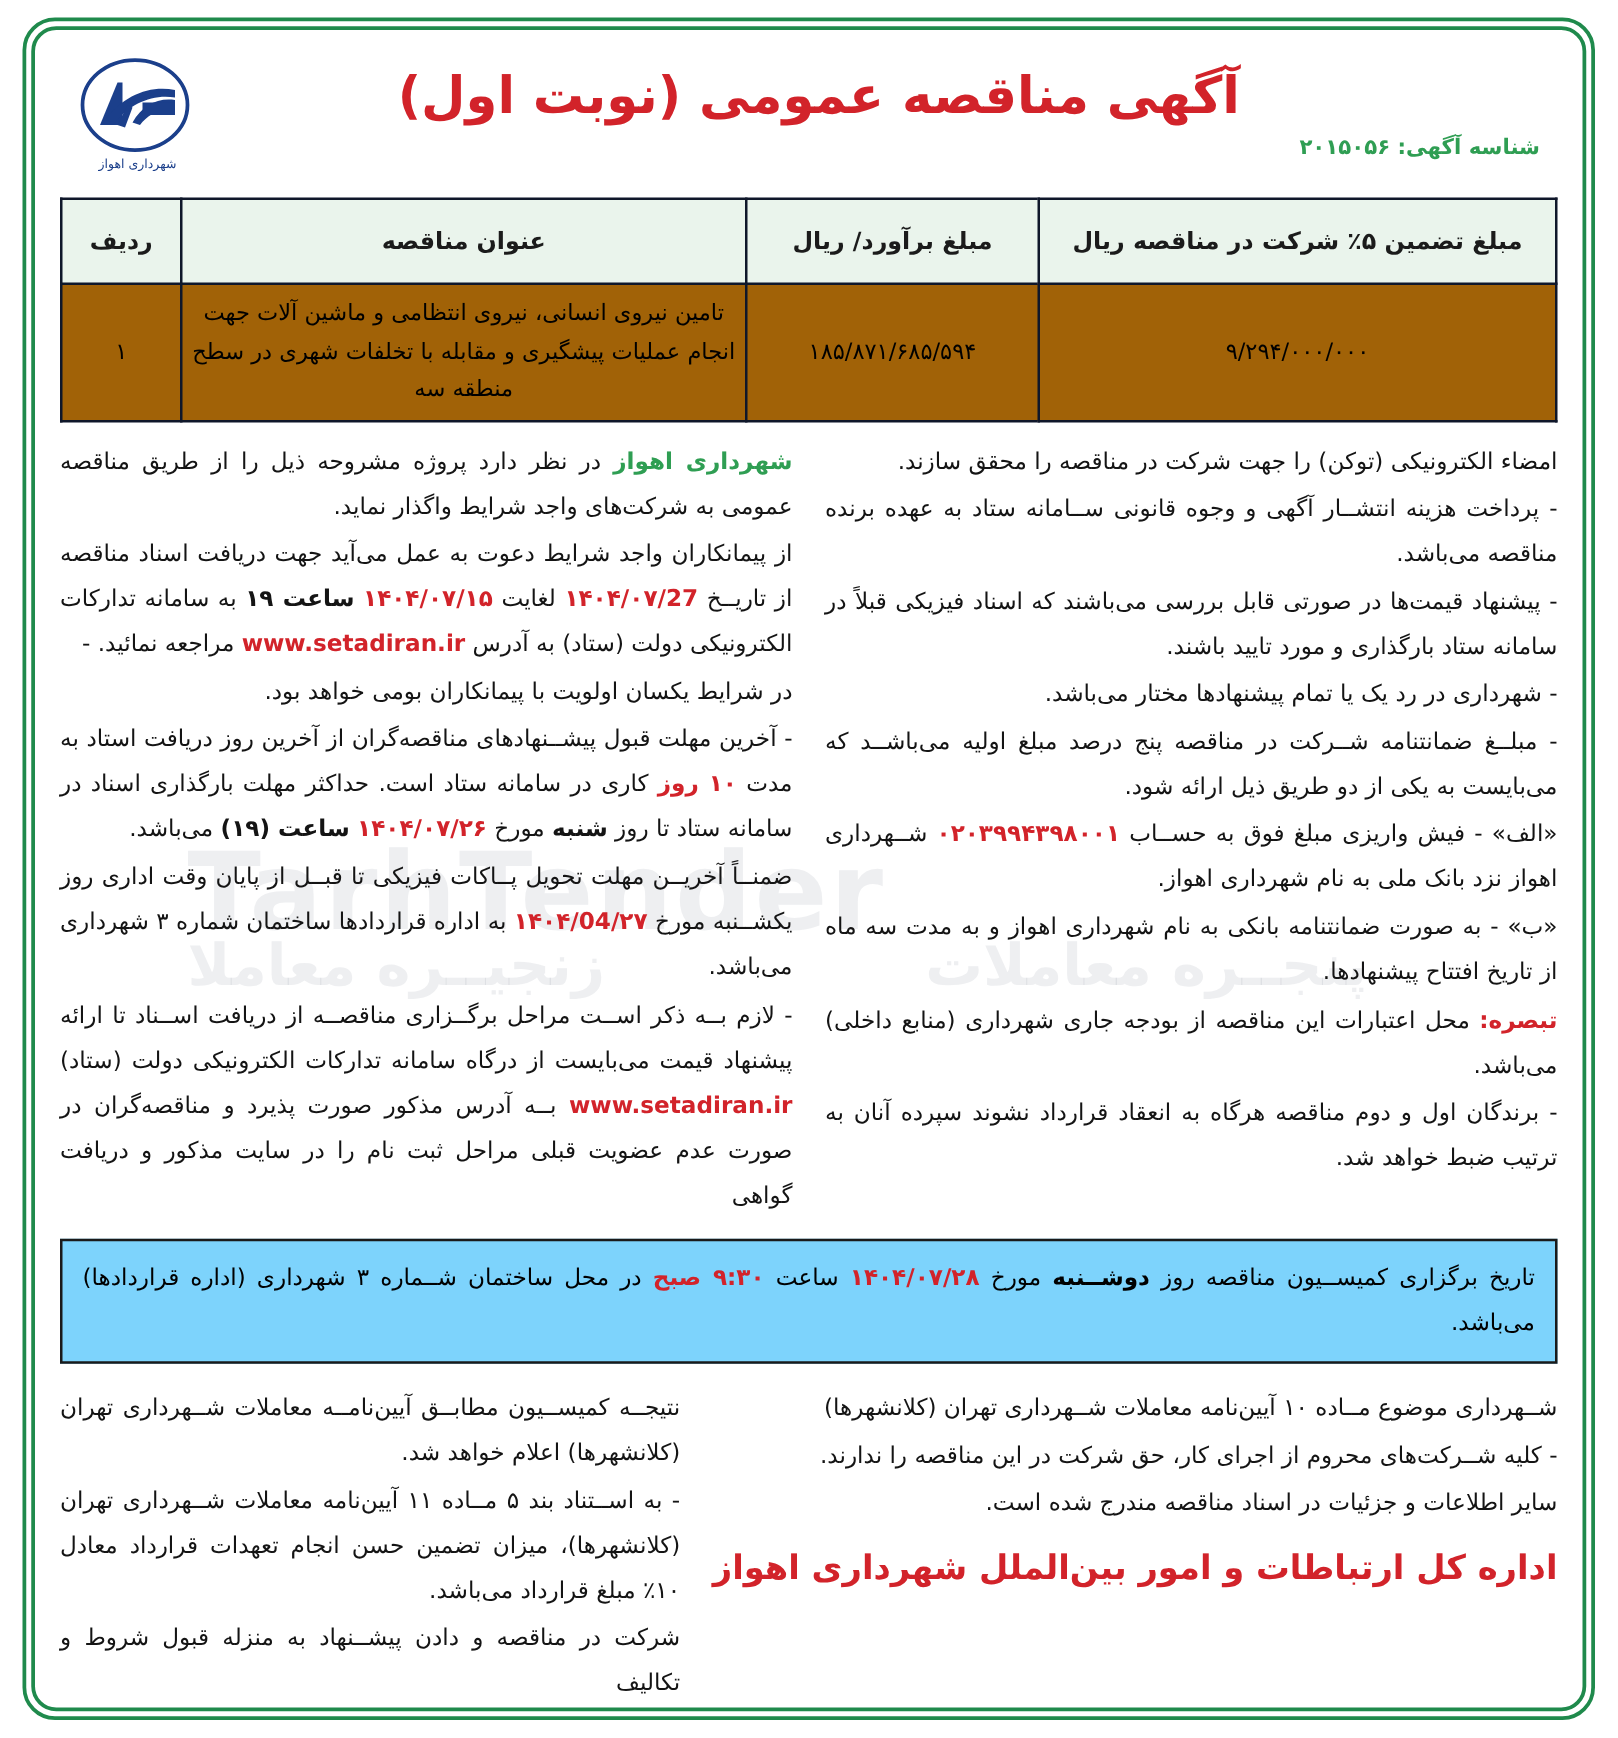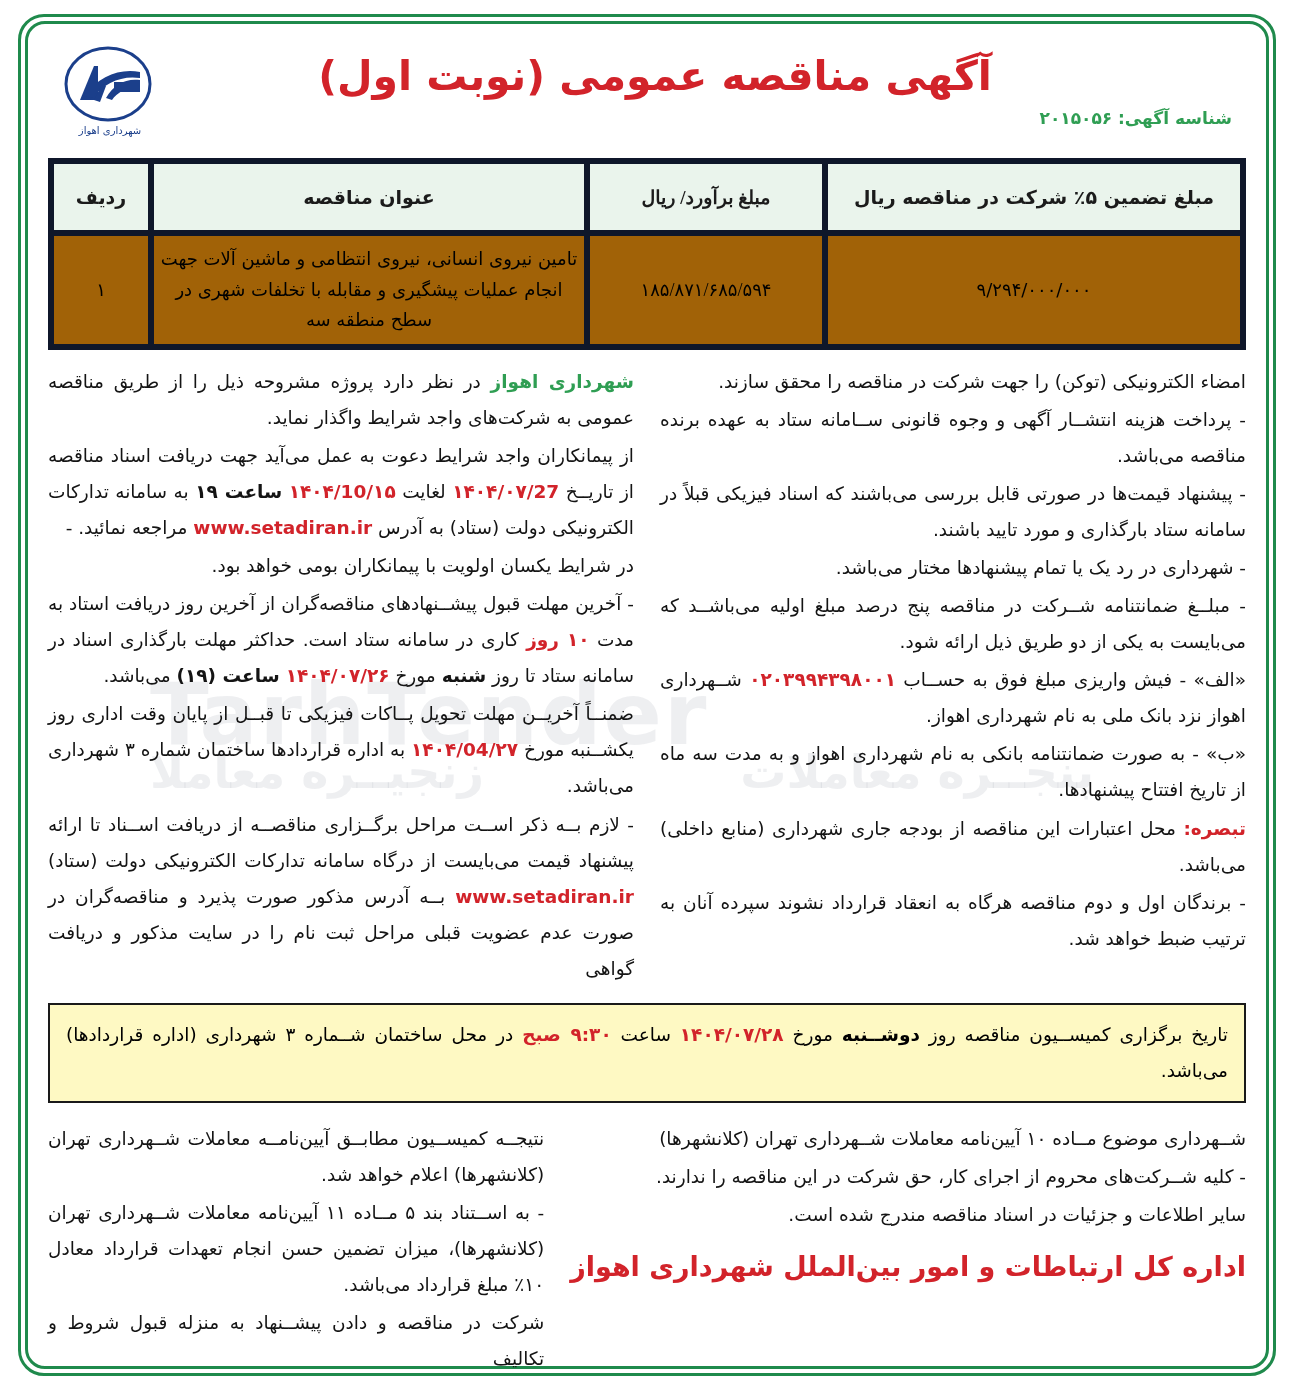--- a/index.html
+++ b/index.html
@@ -91,21 +91,21 @@
 
   
   table.tender-table {
     width: 100%;
     border-collapse: collapse;
     table-layout: fixed;
     margin-top: 4px;
   }
   table.tender-table th,
   table.tender-table td {
-    border: 6px solid #0f172a;
+    border: 2px solid #0f172a;
     text-align: center;
     vertical-align: middle;
     padding: 8px 6px;
   }
   table.tender-table thead th {
     background: #eaf4ec;
     color: #1b1b1b;
     font-size: 19px;
     font-weight: bold;
     height: 50px;
@@ -116,21 +116,21 @@
     height: 78px;
     line-height: 1.7;
   }
   td.col-title {
     font-size: 17.5px;
     padding: 6px 14px;
     line-height: 1.75;
   }
   td.col-num,
   th.col-num { width: 82px; font-size: 20px; }
-  th.col-est, td.col-est { width: 220px; font-size: 19px; font-family: Liberation Serif, serif; }
+  th.col-est, td.col-est { width: 220px; font-size: 19px; }
   th.col-guar, td.col-guar { width: 400px; font-size: 19px; }
   .cell-amount { font-size: 20px; letter-spacing: 0.5px; }
 
   
   .body-cols {
     display: flex;
     flex-direction: row;
     gap: 26px;
     margin-top: 14px;
   }
@@ -152,21 +152,21 @@
 
   
   .notice-box {
     margin: 14px 0 0 0;
     border: 2px solid #1a1a1a;
     padding: 12px 16px 12px 16px;
     font-size: 18.5px;
     line-height: 1.95;
     text-align: justify;
     text-align-last: right;
-    background: #fef9c3;
+    background: #7dd3fc;
     min-height: 76px;
     box-sizing: border-box;
   }
 
   
   .footer-cols {
     display: flex;
     flex-direction: row;
     gap: 26px;
     margin-top: 18px;
@@ -257,21 +257,21 @@
         <p>- شهرداری در رد یک یا تمام پیشنهادها مختار می‌باشد.</p>
         <p>- مبلــغ ضمانتنامه شــرکت در مناقصه پنج درصد مبلغ اولیه می‌باشــد که می‌بایست به یکی از دو طریق ذیل ارائه شود.</p>
         <p><span>«الف» - فیش واریزی مبلغ فوق به حســاب </span><span class="hl-red">۰۲۰۳۹۹۴۳۹۸۰۰۱</span><span> شــهرداری اهواز نزد بانک ملی به نام شهرداری اهواز.</span></p>
         <p>«ب» - به صورت ضمانتنامه بانکی به نام شهرداری اهواز و به مدت سه ماه از تاریخ افتتاح پیشنهادها.</p>
         <p><span class="hl-red">تبصره:</span><span> محل اعتبارات این مناقصه از بودجه جاری شهرداری (منابع داخلی) می‌باشد.</span></p>
         <p>- برندگان اول و دوم مناقصه هرگاه به انعقاد قرارداد نشوند سپرده آنان به ترتیب ضبط خواهد شد.</p>
       </div>
 
       <div class="col">
         <p><span class="hl-green">شهرداری اهواز</span><span> در نظر دارد پروژه مشروحه ذیل را از طریق مناقصه عمومی به شرکت‌های واجد شرایط واگذار نماید.</span></p>
-        <p><span>از پیمانکاران واجد شرایط دعوت به عمل می‌آید جهت دریافت اسناد مناقصه از تاریــخ </span><span class="hl-red">۱۴۰۴/۰۷/27</span><span> لغایت </span><span class="hl-red">۱۴۰۴/10/۱۵</span><span> </span><span class="bold">ساعت ۱۹</span><span> به سامانه تدارکات الکترونیکی دولت (ستاد) به آدرس </span><span class="hl-red lat">www.setadiran.ir</span><span> مراجعه نمائید. -</span></p>
+        <p><span>از پیمانکاران واجد شرایط دعوت به عمل می‌آید جهت دریافت اسناد مناقصه از تاریــخ </span><span class="hl-red">۱۴۰۴/۰۷/27</span><span> لغایت </span><span class="hl-red">۱۴۰۴/۰۷/۱۵</span><span> </span><span class="bold">ساعت ۱۹</span><span> به سامانه تدارکات الکترونیکی دولت (ستاد) به آدرس </span><span class="hl-red lat">www.setadiran.ir</span><span> مراجعه نمائید. -</span></p>
         <p>در شرایط یکسان اولویت با پیمانکاران بومی خواهد بود.</p>
         <p><span>- آخرین مهلت قبول پیشــنهادهای مناقصه‌گران از آخرین روز دریافت استاد به مدت </span><span class="hl-red">۱۰ روز</span><span> کاری در سامانه ستاد است. حداکثر مهلت بارگذاری اسناد در سامانه ستاد تا روز </span><span class="bold">شنبه</span><span> مورخ </span><span class="hl-red">۱۴۰۴/۰۷/۲۶</span><span> </span><span class="bold">ساعت (۱۹)</span><span> می‌باشد.</span></p>
         <p><span>ضمنــاً آخریــن مهلت تحویل پــاکات  فیزیکی تا قبــل  از  پایان  وقت اداری روز یکشــنبه مورخ </span><span class="hl-red">۱۴۰۴/04/۲۷</span><span> به اداره قراردادها ساختمان شماره ۳ شهرداری می‌باشد.</span></p>
         <p><span>- لازم بــه ذکر اســت مراحل برگــزاری مناقصــه از دریافت اســناد تا ارائه پیشنهاد قیمت می‌بایست از درگاه سامانه تدارکات الکترونیکی دولت (ستاد) </span><span class="hl-red lat">www.setadiran.ir</span><span> بــه آدرس مذکور صورت پذیرد و مناقصه‌گران در صورت عدم عضویت قبلی مراحل ثبت نام را در سایت مذکور و دریافت گواهی</span></p>
       </div>
     </div>
 
     <div class="notice-box">
       <span>تاریخ برگزاری کمیســیون مناقصه روز </span><span class="bold">دوشــنبه</span><span> مورخ </span><span class="hl-red">۱۴۰۴/۰۷/۲۸</span><span> ساعت </span><span class="hl-red">۹:۳۰ صبح</span><span> در محل ساختمان شــماره ۳ شهرداری (اداره قراردادها) می‌باشد.</span>
     </div>

